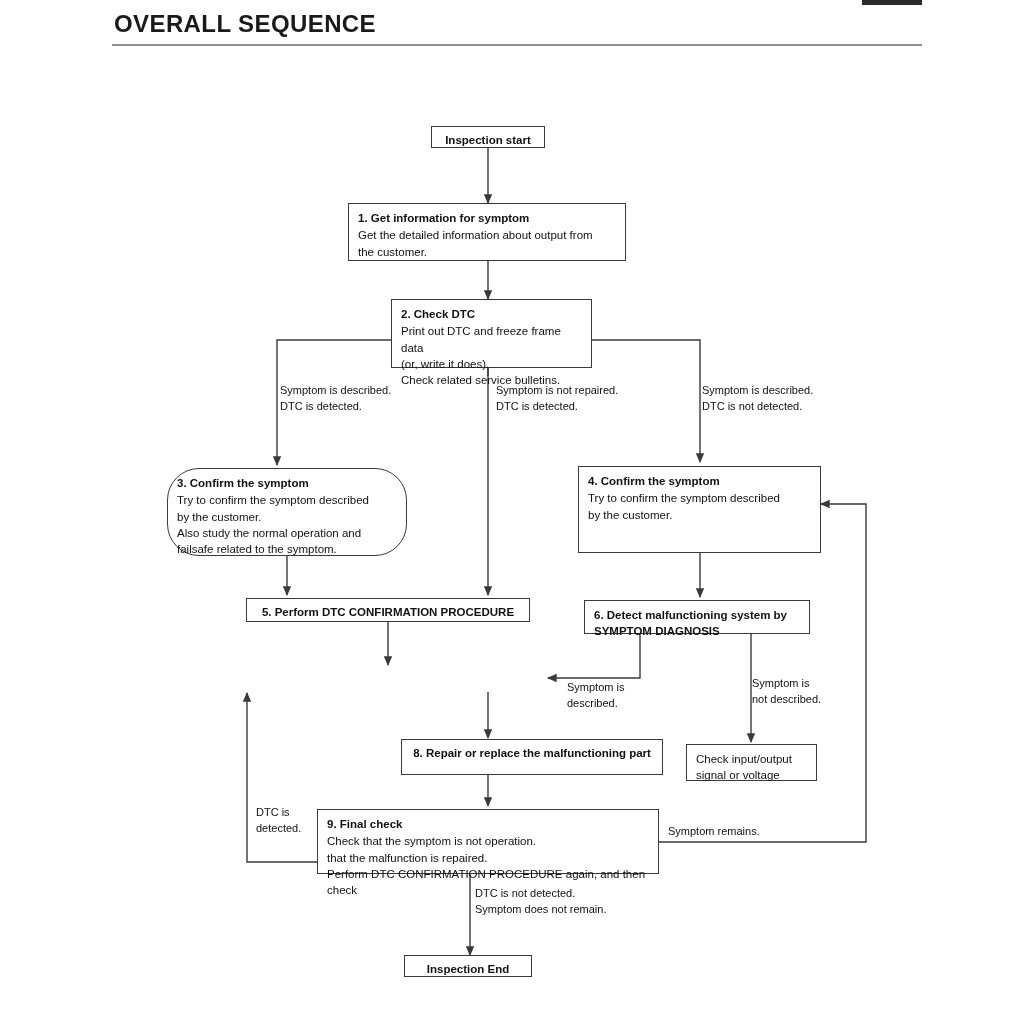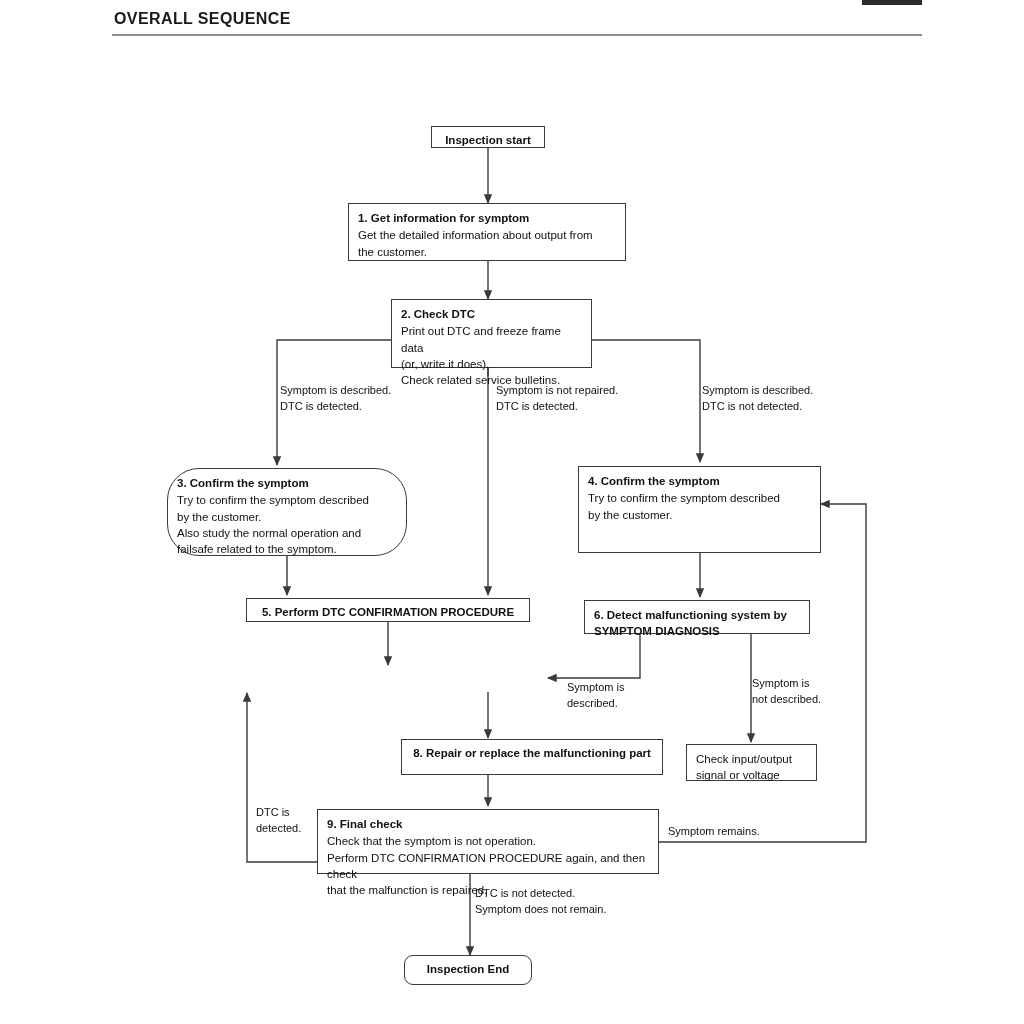--- a/index.html
+++ b/index.html
@@ -17,21 +17,21 @@
   }
 
   
   #page-header {
     position: absolute;
     left: 112px;
     top: 10px;
     width: 810px;
   }
   #page-title {
-    font-size: 16px;
+    font-size: 24px;
     font-weight: bold;
     letter-spacing: 0.4px;
     color: #1a1a1a;
     margin: 0;
     padding: 0 0 6px 2px;
     white-space: nowrap;
   }
   #title-rule {
     height: 2px;
     background: #8d8d8d;
@@ -195,30 +195,30 @@
   </div>
 
 
   <div class="node center" style="left:357px; top:739px; width:262px; height:36px;margin-left:44px;">
     <span class="ln">8. Repair or replace the malfunctioning part</span>
   </div>
 
   <div class="node" style="left:317px; top:809px; width:342px; height:65px;">
     <span class="hd">9. Final check</span>
     <span class="ln">Check that the symptom is not operation.</span>
+    <span class="ln">that the malfunction is repaired.</span>
     <span class="ln">Perform DTC CONFIRMATION PROCEDURE again, and then check</span>
-    <span class="ln">that the malfunction is repaired.</span>
   </div>
 
   <div class="node" style="left:686px; top:744px; width:131px; height:37px;">
     <span class="ln">Check input/output</span>
     <span class="ln">signal or voltage</span>
   </div>
 
-  <div class="node center" style="left:404px; top:955px; width:128px; height:30px;border-radius:9px;">
+  <div class="node center" style="left:404px; top:955px; width:128px; height:22px;">
     <span class="ln">Inspection End</span>
   </div>
 
   <div class="elabel" style="left:280px; top:383px;">
     <span>Symptom is described.</span>
     <span>DTC is detected.</span>
   </div>
 
   <div class="elabel" style="left:496px; top:383px;">
     <span>Symptom is not repaired.</span>

